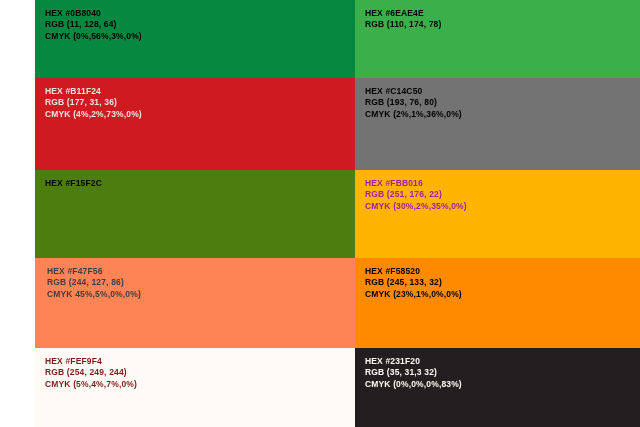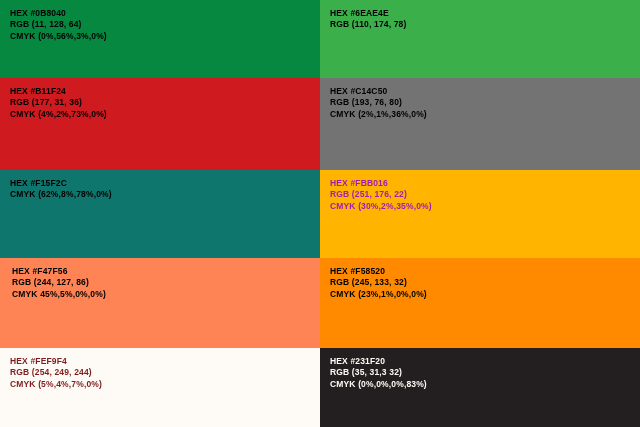--- a/index.html
+++ b/index.html
@@ -13,20 +13,21 @@
     background: #ffffff;
     font-family: "Liberation Sans", sans-serif;
   }
 
   #palette-grid {
     width: 544px;
     height: 427px;
     display: grid;
     grid-template-columns: 320px 320px;
     grid-template-rows: 78px 92px 88px 90px 79px;
+    margin-left: 35px;
   }
 
   .swatch {
     position: relative;
     box-sizing: border-box;
     padding: 8px 0 0 10px;
     overflow: hidden;
   }
 
   .swatch-info {
@@ -54,52 +55,51 @@
     </div>
   </div>
 
   <div class="swatch" style="background-color: rgb(59, 176, 74); color: rgb(0, 0, 0);">
     <div class="swatch-info">
       <span class="info-line">HEX #6EAE4E</span>
       <span class="info-line">RGB (110, 174, 78)</span>
     </div>
   </div>
 
-  <div class="swatch" style="background-color: rgb(207, 27, 32); color: #000000;">
+  <div class="swatch" style="background-color: rgb(207, 27, 32); color: #e5e5e5;">
     <div class="swatch-info">
       <span class="info-line">HEX #B11F24</span>
       <span class="info-line">RGB (177, 31, 36)</span>
       <span class="info-line">CMYK (4%,2%,73%,0%)</span>
     </div>
   </div>
 
   <div class="swatch" style="background-color: #737373; color: rgb(0, 0, 0);">
     <div class="swatch-info">
       <span class="info-line">HEX #C14C50</span>
       <span class="info-line">RGB (193, 76, 80)</span>
       <span class="info-line">CMYK (2%,1%,36%,0%)</span>
     </div>
   </div>
 
-  <div class="swatch" style="background-color: #0f766e; color: rgb(0, 0, 0);">
+  <div class="swatch" style="background-color: #4d7c0f; color: rgb(0, 0, 0);">
     <div class="swatch-info">
       <span class="info-line">HEX #F15F2C</span>
-      <span class="info-line">CMYK (62%,8%,78%,0%)</span>
     </div>
   </div>
 
   <div class="swatch" style="background-color: rgb(255, 180, 0); color: #a21caf;">
     <div class="swatch-info">
       <span class="info-line">HEX #FBB016</span>
       <span class="info-line">RGB (251, 176, 22)</span>
       <span class="info-line">CMYK (30%,2%,35%,0%)</span>
     </div>
   </div>
 
-  <div class="swatch" style="background-color: rgb(254, 131, 85); color: #000000; padding-left: 12px;">
+  <div class="swatch" style="background-color: rgb(254, 131, 85); color: #404040; padding-left: 12px;">
     <div class="swatch-info">
       <span class="info-line">HEX #F47F56</span>
       <span class="info-line">RGB (244, 127, 86)</span>
       <span class="info-line">CMYK 45%,5%,0%,0%)</span>
     </div>
   </div>
 
   <div class="swatch" style="background-color: rgb(255, 138, 0); color: rgb(0, 0, 0);">
     <div class="swatch-info">
       <span class="info-line">HEX #F58520</span>

